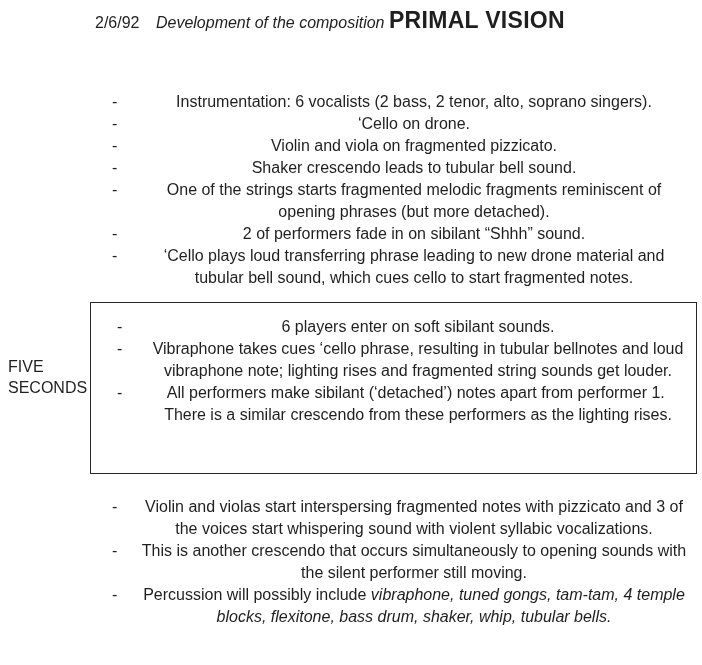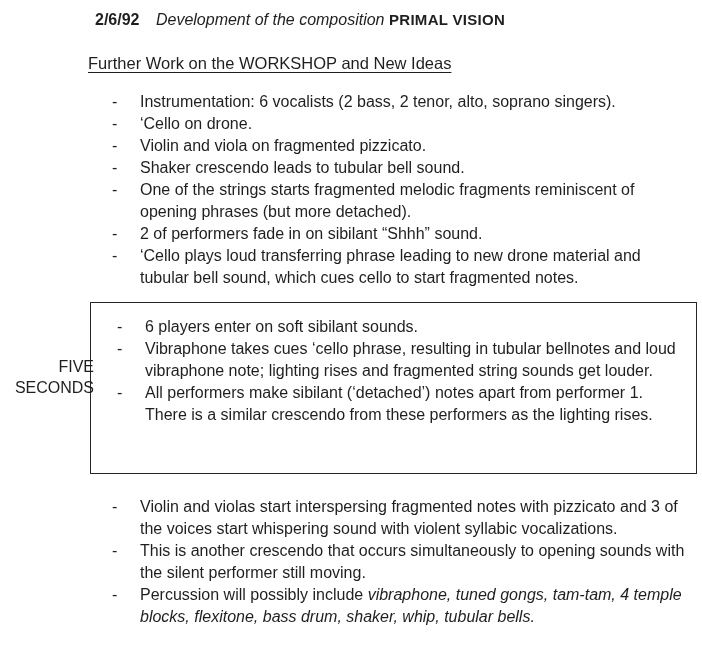--- a/index.html
+++ b/index.html
@@ -8,61 +8,60 @@
     width: 702px;
     height: 665px;
     background: #ffffff;
     font-family: "Liberation Sans", sans-serif;
     font-size: 16px;
     line-height: 22px;
     color: #1f1f1f;
     overflow: hidden;
   }
   .header { position: absolute; left: 95px; top: 9px; white-space: nowrap; }
-  .header-date { margin-right: 12px; font-weight: bold; }
+  .header-date { margin-right: 12px; }
   .header-subtitle { font-style: italic; }
-  .header-title { font-weight: bold; font-size: 15px; letter-spacing: 0.3px; }
+  .header-title { font-weight: bold; font-size: 23px; letter-spacing: 0.3px; }
   .section-heading {
     position: absolute; left: 88px; top: 52px;
     font-size: 16.5px;
     text-decoration: underline;
     text-underline-offset: 3px;
   }
   .list { position: absolute; }
   .list-top { left: 112px; top: 91px; width: 576px; }
   .list-bottom { left: 112px; top: 496px; width: 576px; }
   .bullet-item { display: flex; }
   .bullet-dash { flex: none; width: 28px; }
-  .bullet-text { flex: 1; }
+  .bullet-text { flex: 1; text-align: center; }
   .italic { font-style: italic; }
   .timeline-box {
     position: absolute; left: 90px; top: 302px;
     width: 607px; height: 172px;
     box-sizing: border-box;
     border: 1px solid #262626;
     padding: 13px 5px 5px 26px;
   }
   .timeline-box .inner-list { width: 100%; }
   .timeline-label {
     position: absolute; left: 8px; top: 356px; width: 86px;
-    text-align: right; line-height: 21px;
+    text-align: left; line-height: 21px;
   }
 </style>
 </head>
 <body>
 
 <div class="page">
 
   <div class="header">
     <span class="header-date">2/6/92</span>
     <span class="header-subtitle">Development of the composition</span>
     <span class="header-title">PRIMAL VISION</span>
   </div>
 
-  <div class="section-heading">Further Work on the WORKSHOP and New Ideas</div>
 
   <div class="list list-top">
     <div class="bullet-item">
       <span class="bullet-dash">-</span>
       <span class="bullet-text">Instrumentation: 6 vocalists (2 bass, 2 tenor, alto, soprano singers).</span>
     </div>
     <div class="bullet-item">
       <span class="bullet-dash">-</span>
       <span class="bullet-text">‘Cello on drone.</span>
     </div>

